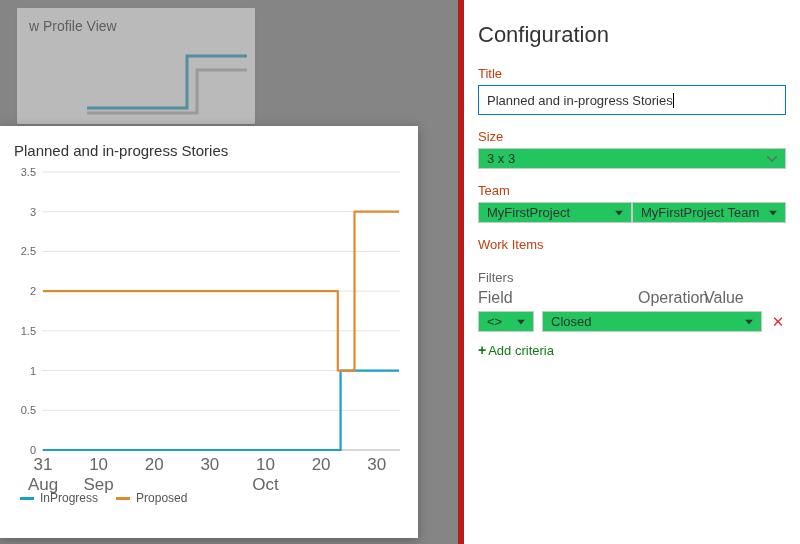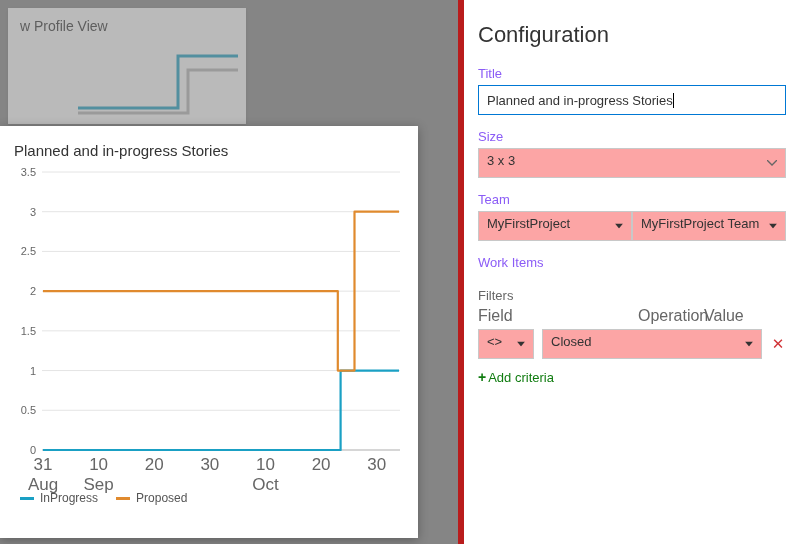--- a/index.html
+++ b/index.html
@@ -21,21 +21,21 @@
   
   .dimzone {
     position: absolute;
     left: 0; top: 0;
     width: 458px; height: 544px;
     background: #8a8a8a;
     overflow: hidden;
   }
   .bg-card {
     position: absolute;
-    left: 8px; top: 8px;
+    left: 17px; top: 8px;
     width: 238px; height: 116px;
     background: #fff;
     box-shadow: 0 1px 3px rgba(0,0,0,.15);
     padding: 10px 12px;
     box-sizing: border-box;
   }
   .bg-card .title {
     font-size: 14px;
     color: #333;
     margin-bottom: 4px;
@@ -124,21 +124,21 @@
     border-left: 6px solid #b91c1c;
   }
   .config h1 {
     font-size: 22px;
     font-weight: 400;
     margin: 6px 0 18px 0;
     color: #333;
   }
   .fld-label {
     font-size: 13px;
-    color: #8b5cf6;
+    color: #c2410c;
     margin-bottom: 4px;
     margin-top: 14px;
   }
   .section-label {
     font-size: 13px;
     color: #666;
     margin-top: 18px;
     margin-bottom: 2px;
   }
   .textfield {
@@ -148,27 +148,27 @@
     height: 30px;
     padding: 4px 8px;
     font-size: 13px;
     font-family: inherit;
     outline: none;
   }
   .select {
     width: 100%;
     box-sizing: border-box;
     border: 1px solid #c8c8c8;
-    height: 30px;
+    height: 21px;
     padding: 4px 24px 4px 8px;
     font-size: 13px;
-    background: #fca5a5;
+    background: #22c55e;
     position: relative;
     display: flex;
-    align-items: flex-start;
+    align-items: center;
     cursor: pointer;
   }
   .select .caret, .caret {
     position: absolute;
     right: 8px;
     top: 50%;
     transform: translateY(-50%);
     pointer-events: none;
   }
   .caret svg { display: block; }

